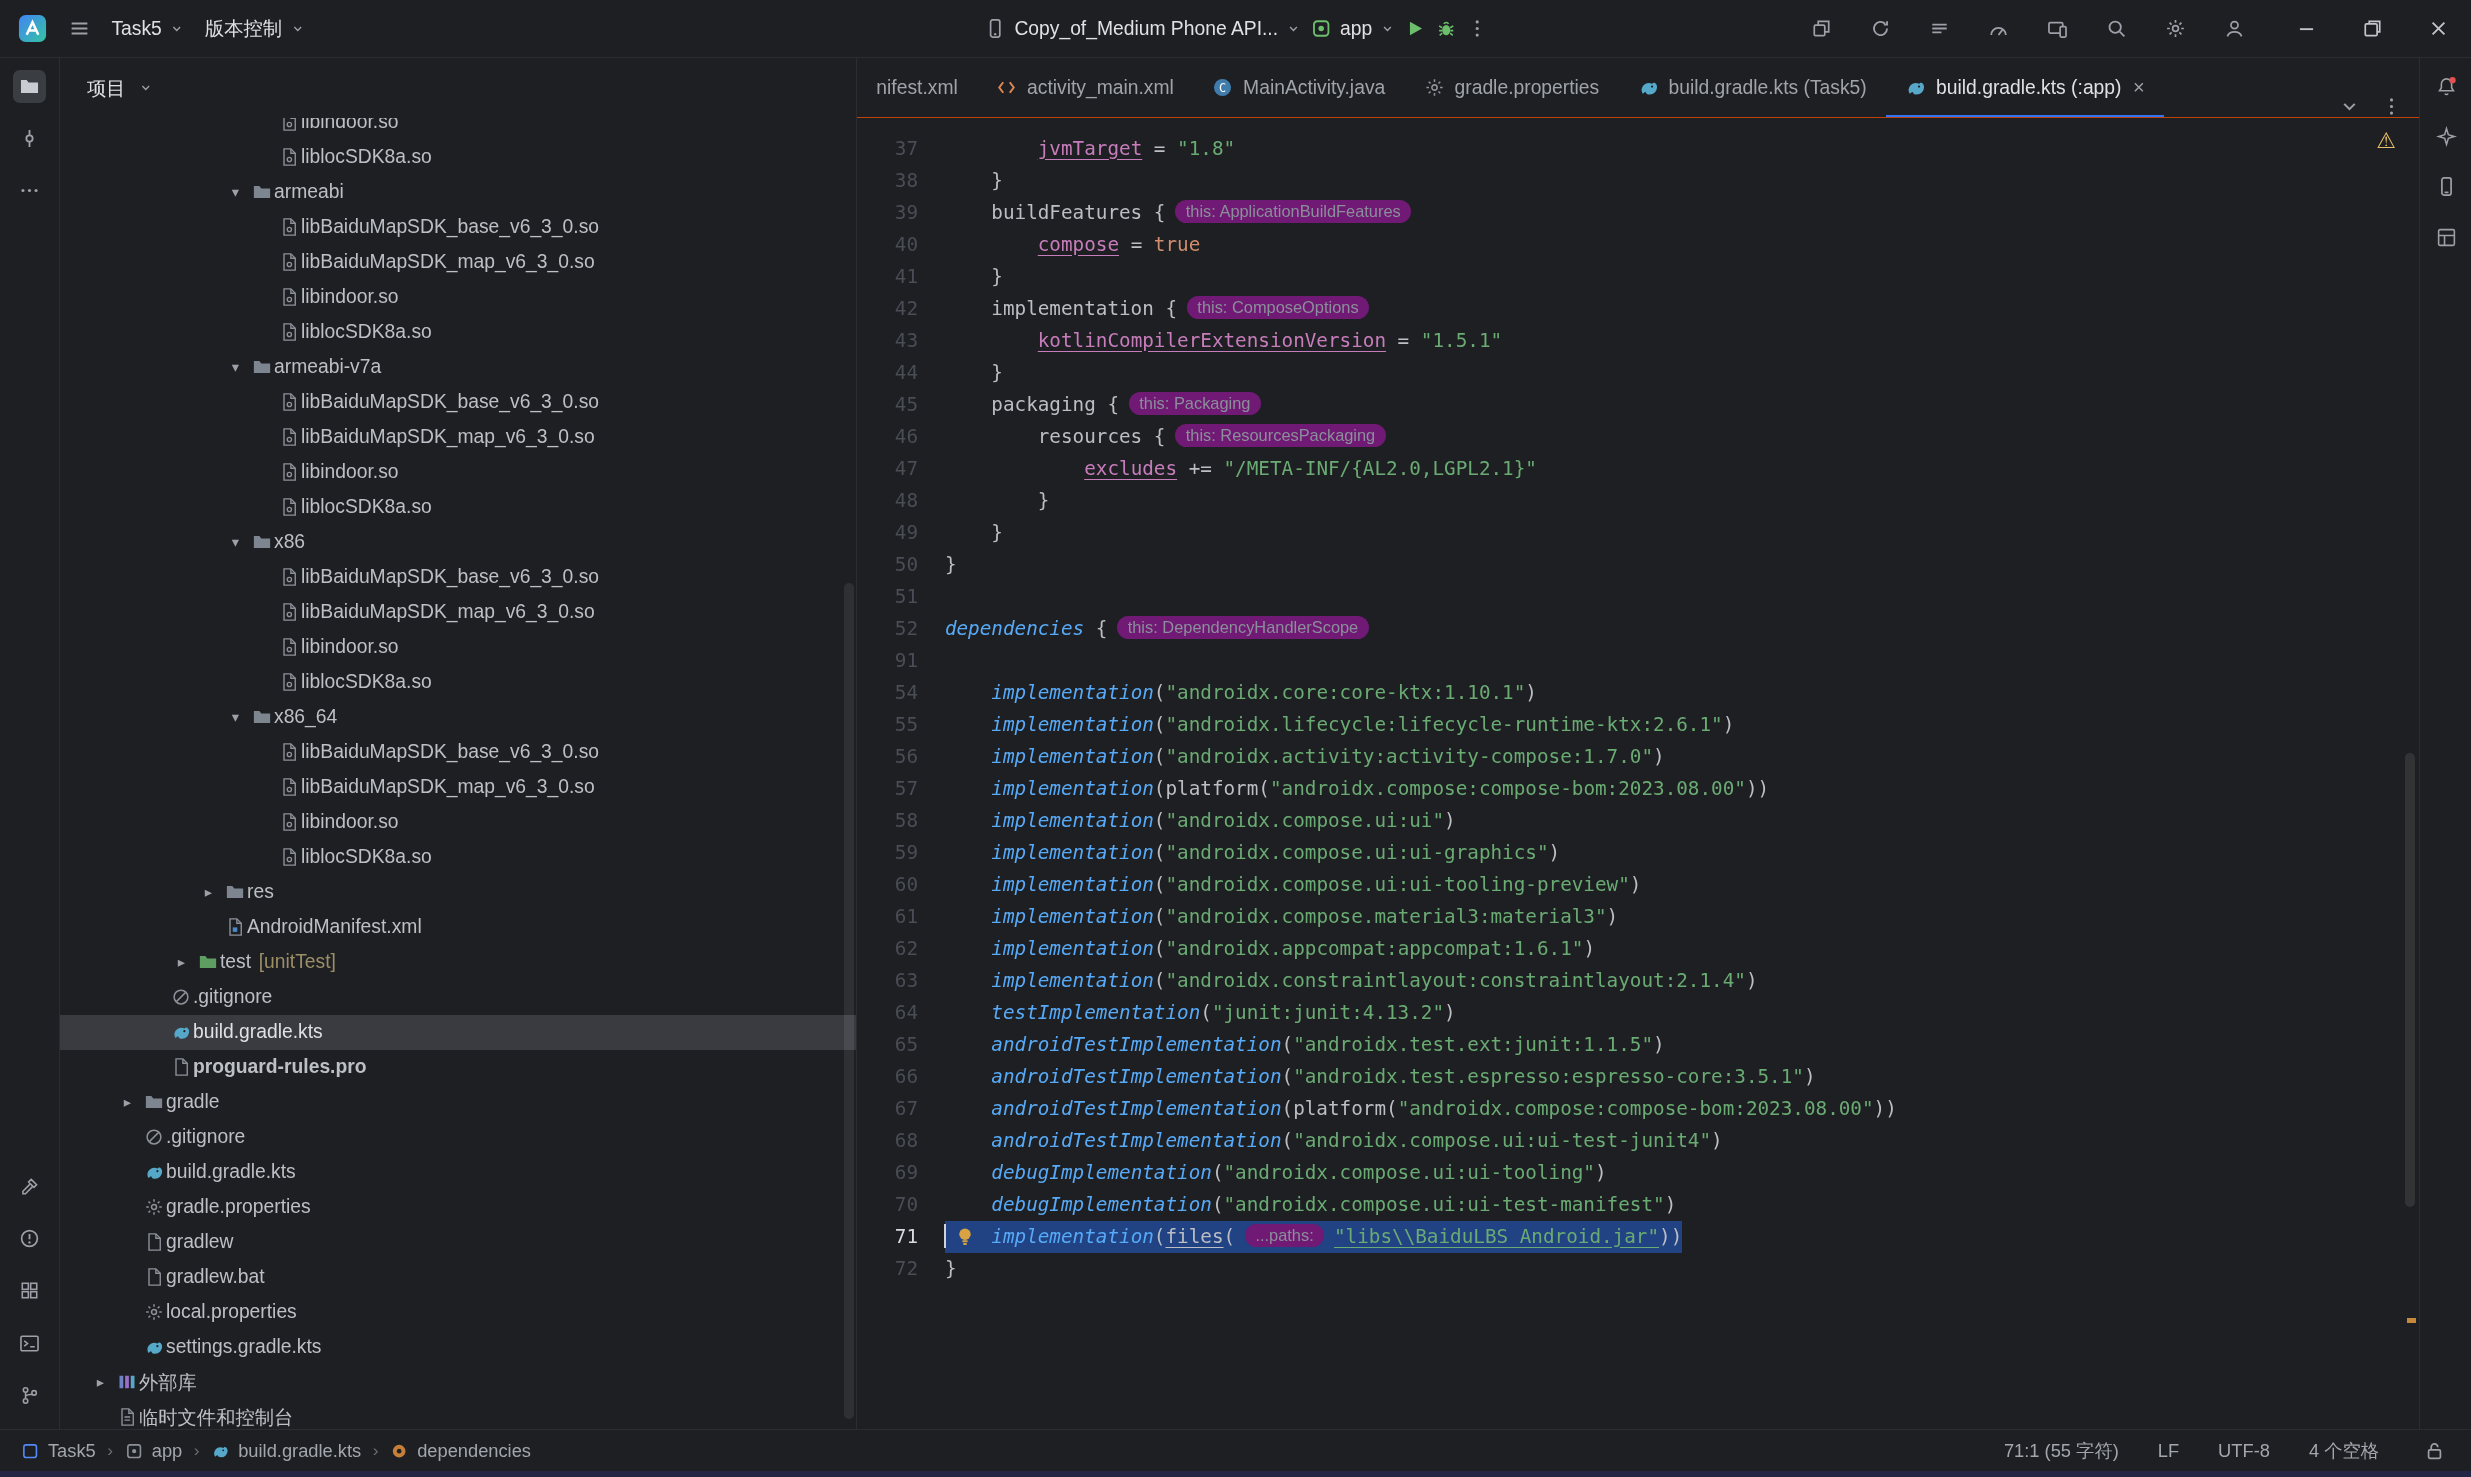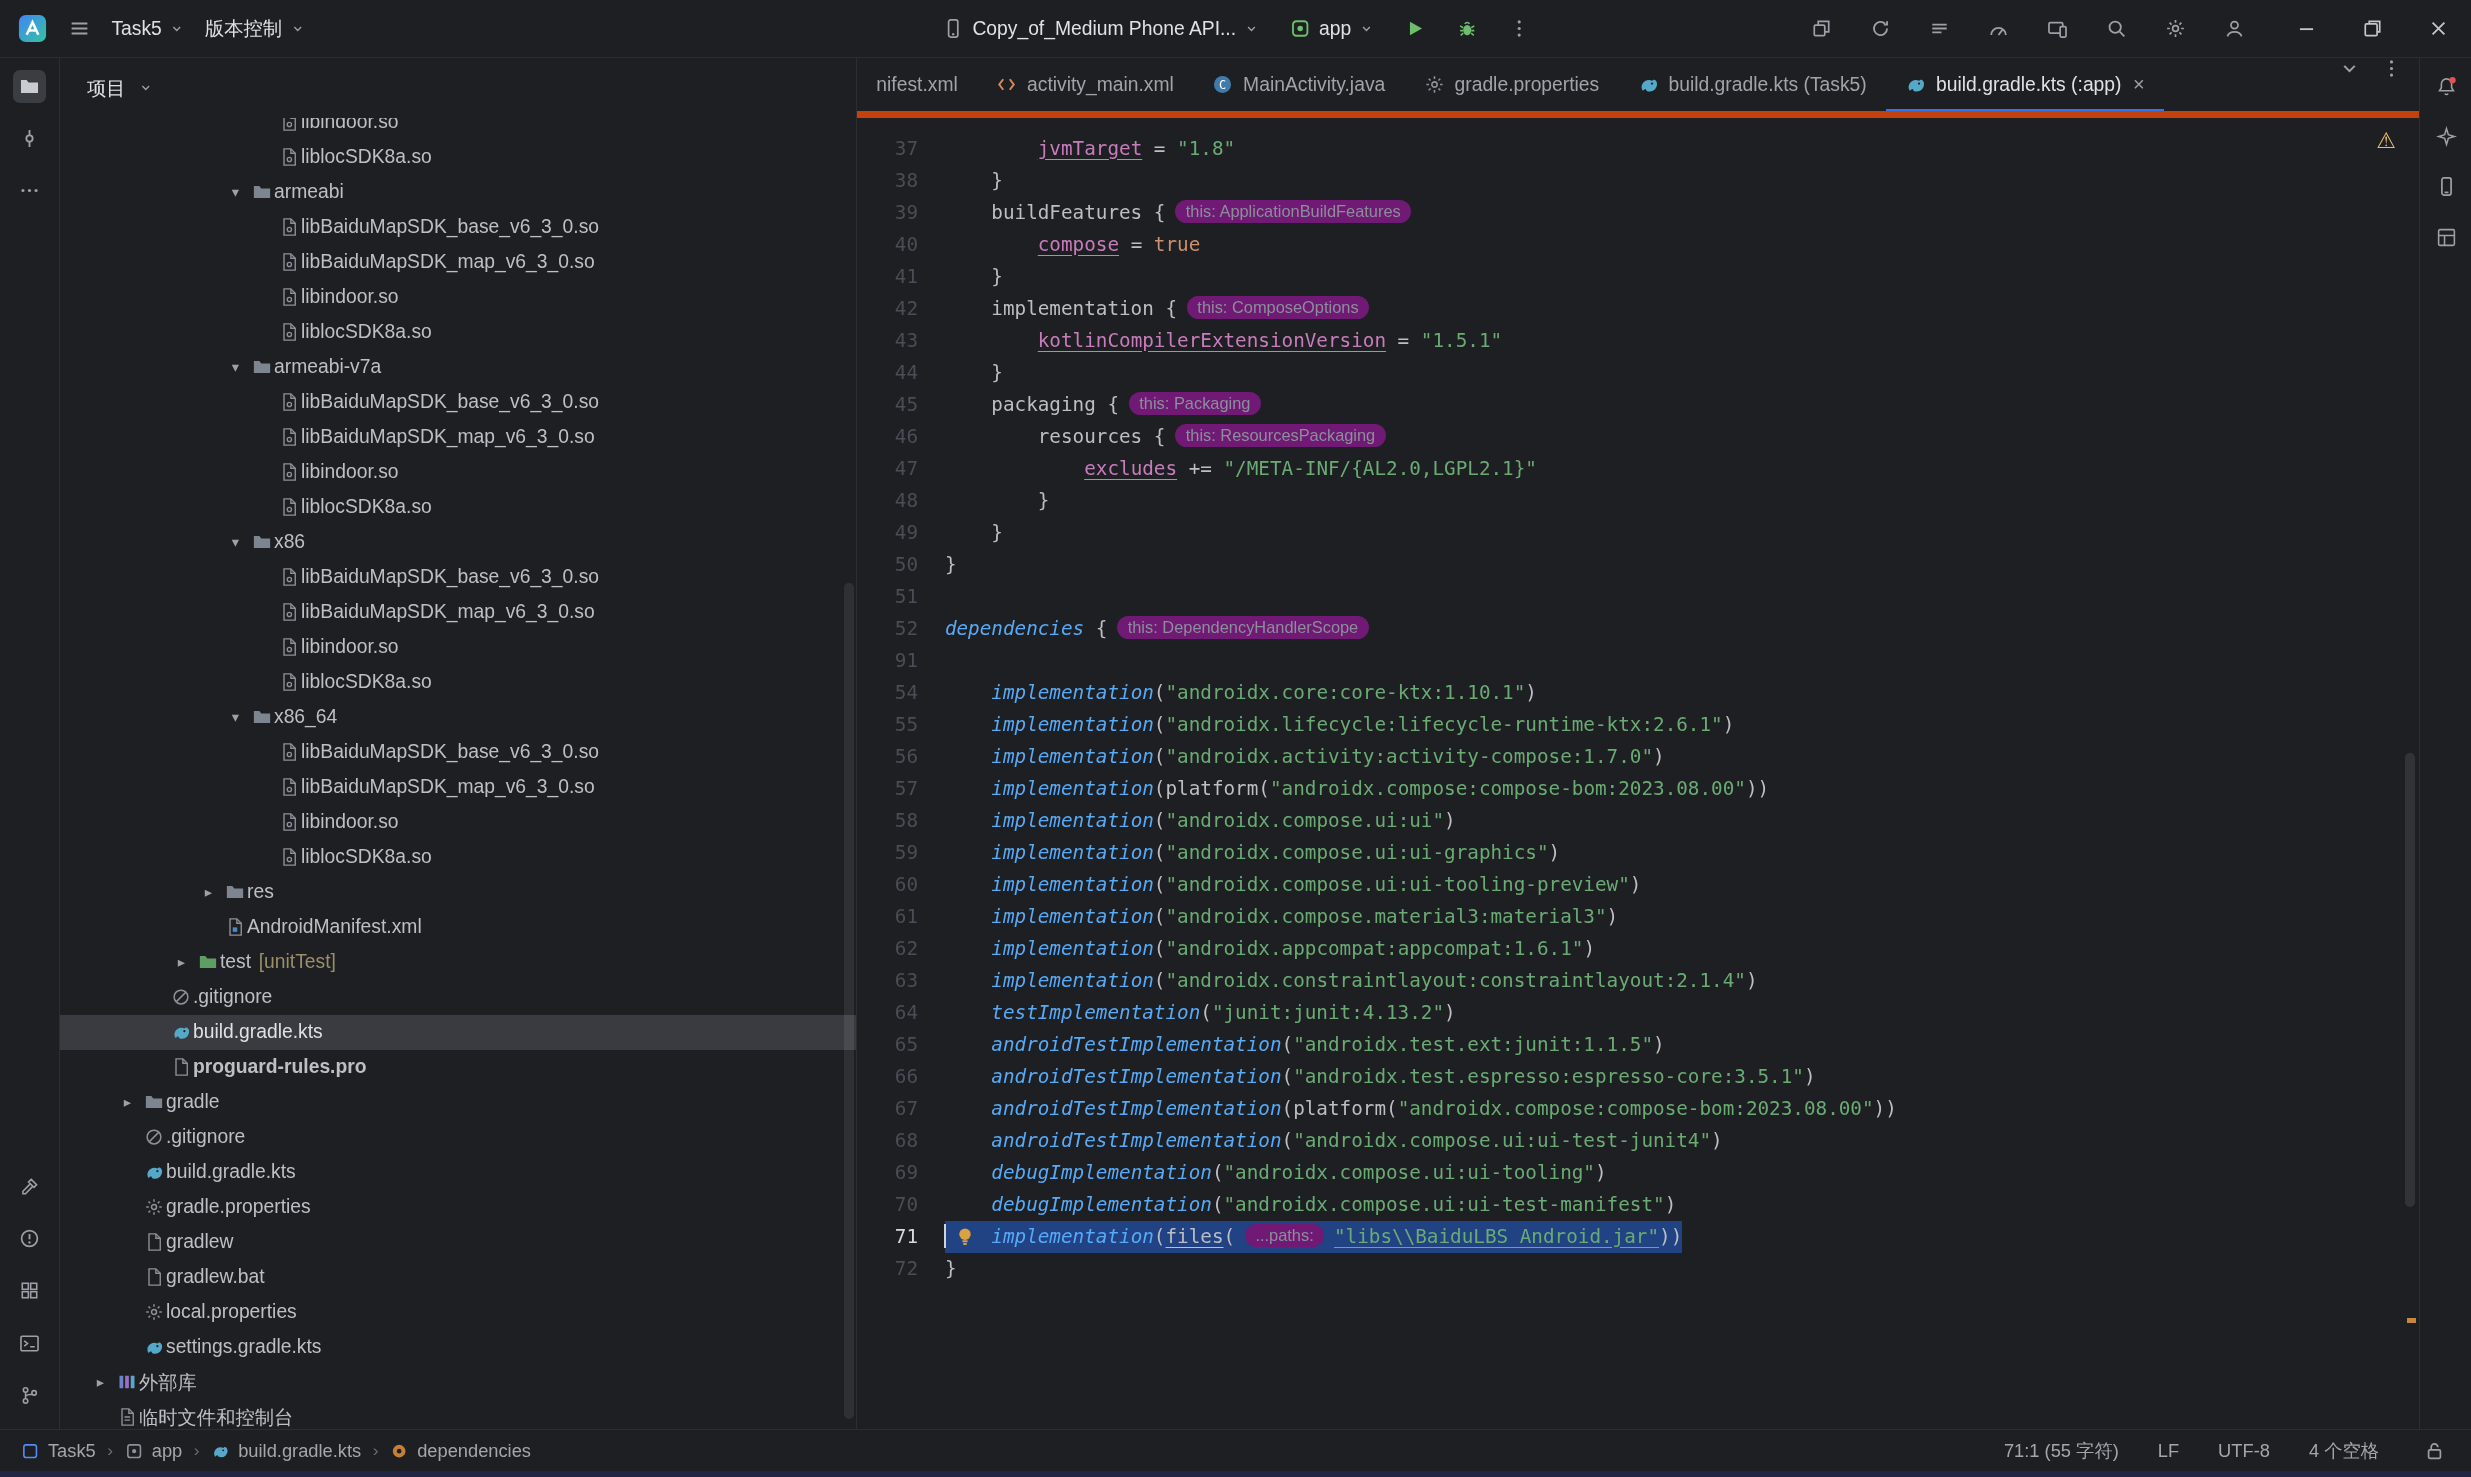--- a/index.html
+++ b/index.html
@@ -10,21 +10,21 @@
   
   .i{display:inline-flex;width:21px;height:21px;align-items:center;justify-content:center;color:#9da0a8;flex:0 0 auto}
   .i svg{width:100%;height:100%}
   .i.ch{width:13.5px;height:13.5px}
   .i.logo{width:31px;height:31px}
 
   
   .titlebar{height:58px;display:flex;align-items:center;padding:0 17.4px;border-bottom:1px solid #2b2d30;position:relative;flex:0 0 auto}
   .tb-left{display:flex;align-items:center;gap:21px}
   .tb-item{display:flex;align-items:center;gap:8.7px;font-size:19.3px;color:#dfe1e5;cursor:default}
-  .tb-center{position:absolute;left:50%;transform:translateX(-50%);display:flex;align-items:center;gap:31px}
+  .tb-center{position:absolute;left:50%;transform:translateX(-50%);display:flex;align-items:center;gap:10px}
   .tb-right{margin-left:auto;display:flex;align-items:center}
   .tb-icons{display:flex;align-items:center;gap:26px}
   .win-controls{display:flex;align-items:center;gap:33px;margin-left:39px}
   .sicon{display:inline-flex;width:33px;height:33px;align-items:center;justify-content:center;border-radius:6.8px}
   .sicon.active{background:#3a3d41}
 
   
   .main{flex:1 1 auto;display:flex;min-height:0}
   .lstrip{width:60px;border-right:1px solid #2b2d30;display:flex;flex-direction:column;justify-content:space-between;align-items:center;padding:11.6px 0 17.4px;flex:0 0 auto}
   .sgroup{display:flex;flex-direction:column;align-items:center;gap:19.3px}
@@ -39,21 +39,21 @@
   .trow{height:35px;display:flex;align-items:center;font-size:19.3px;color:#bcc0c6;white-space:nowrap}
   .trow.sel{background:#393b40;color:#dfe1e5}
   .chev{width:27px;flex:0 0 auto;text-align:center;font-size:14.5px;color:#9da0a8}
   .ticn{width:25px;height:21px}
   .ticn svg{width:20px;height:20px}
   .tsuffix{color:#9c8f68;margin-left:7.7px}
   .pscroll{position:absolute;right:1.9px;top:525px;width:9.7px;height:836px;border-radius:4.8px;background:rgba(255,255,255,.08)}
 
   
   .ecol{flex:1 1 auto;display:flex;flex-direction:column;min-width:0}
-  .tabbar{height:60px;display:flex;align-items:flex-start;border-bottom:7px solid #c2410c;flex:0 0 auto}
+  .tabbar{height:60px;display:flex;align-items:flex-end;border-bottom:1px solid #c2410c;flex:0 0 auto}
   .tabs{display:flex;height:100%;overflow:hidden;flex:1 1 auto}
   .tab{display:flex;align-items:center;gap:9.7px;padding:0 19.3px;font-size:19.3px;color:#9fa4ab;position:relative;flex:0 0 auto}
   .tab.active{color:#dfe1e5}
   .tab.active::after{content:'';position:absolute;left:0;right:0;bottom:-1px;height:2.9px;background:#3574f0}
   .tclose{font-size:20px;color:#9da0a8;margin-left:1.9px}
   .tab-actions{display:flex;align-items:center;gap:21px;padding:0 17.4px}
 
   
   .editor{flex:1 1 auto;position:relative;overflow:hidden;background:#1e1f22}
   #code{position:absolute;top:14.5px;left:0;right:0}

